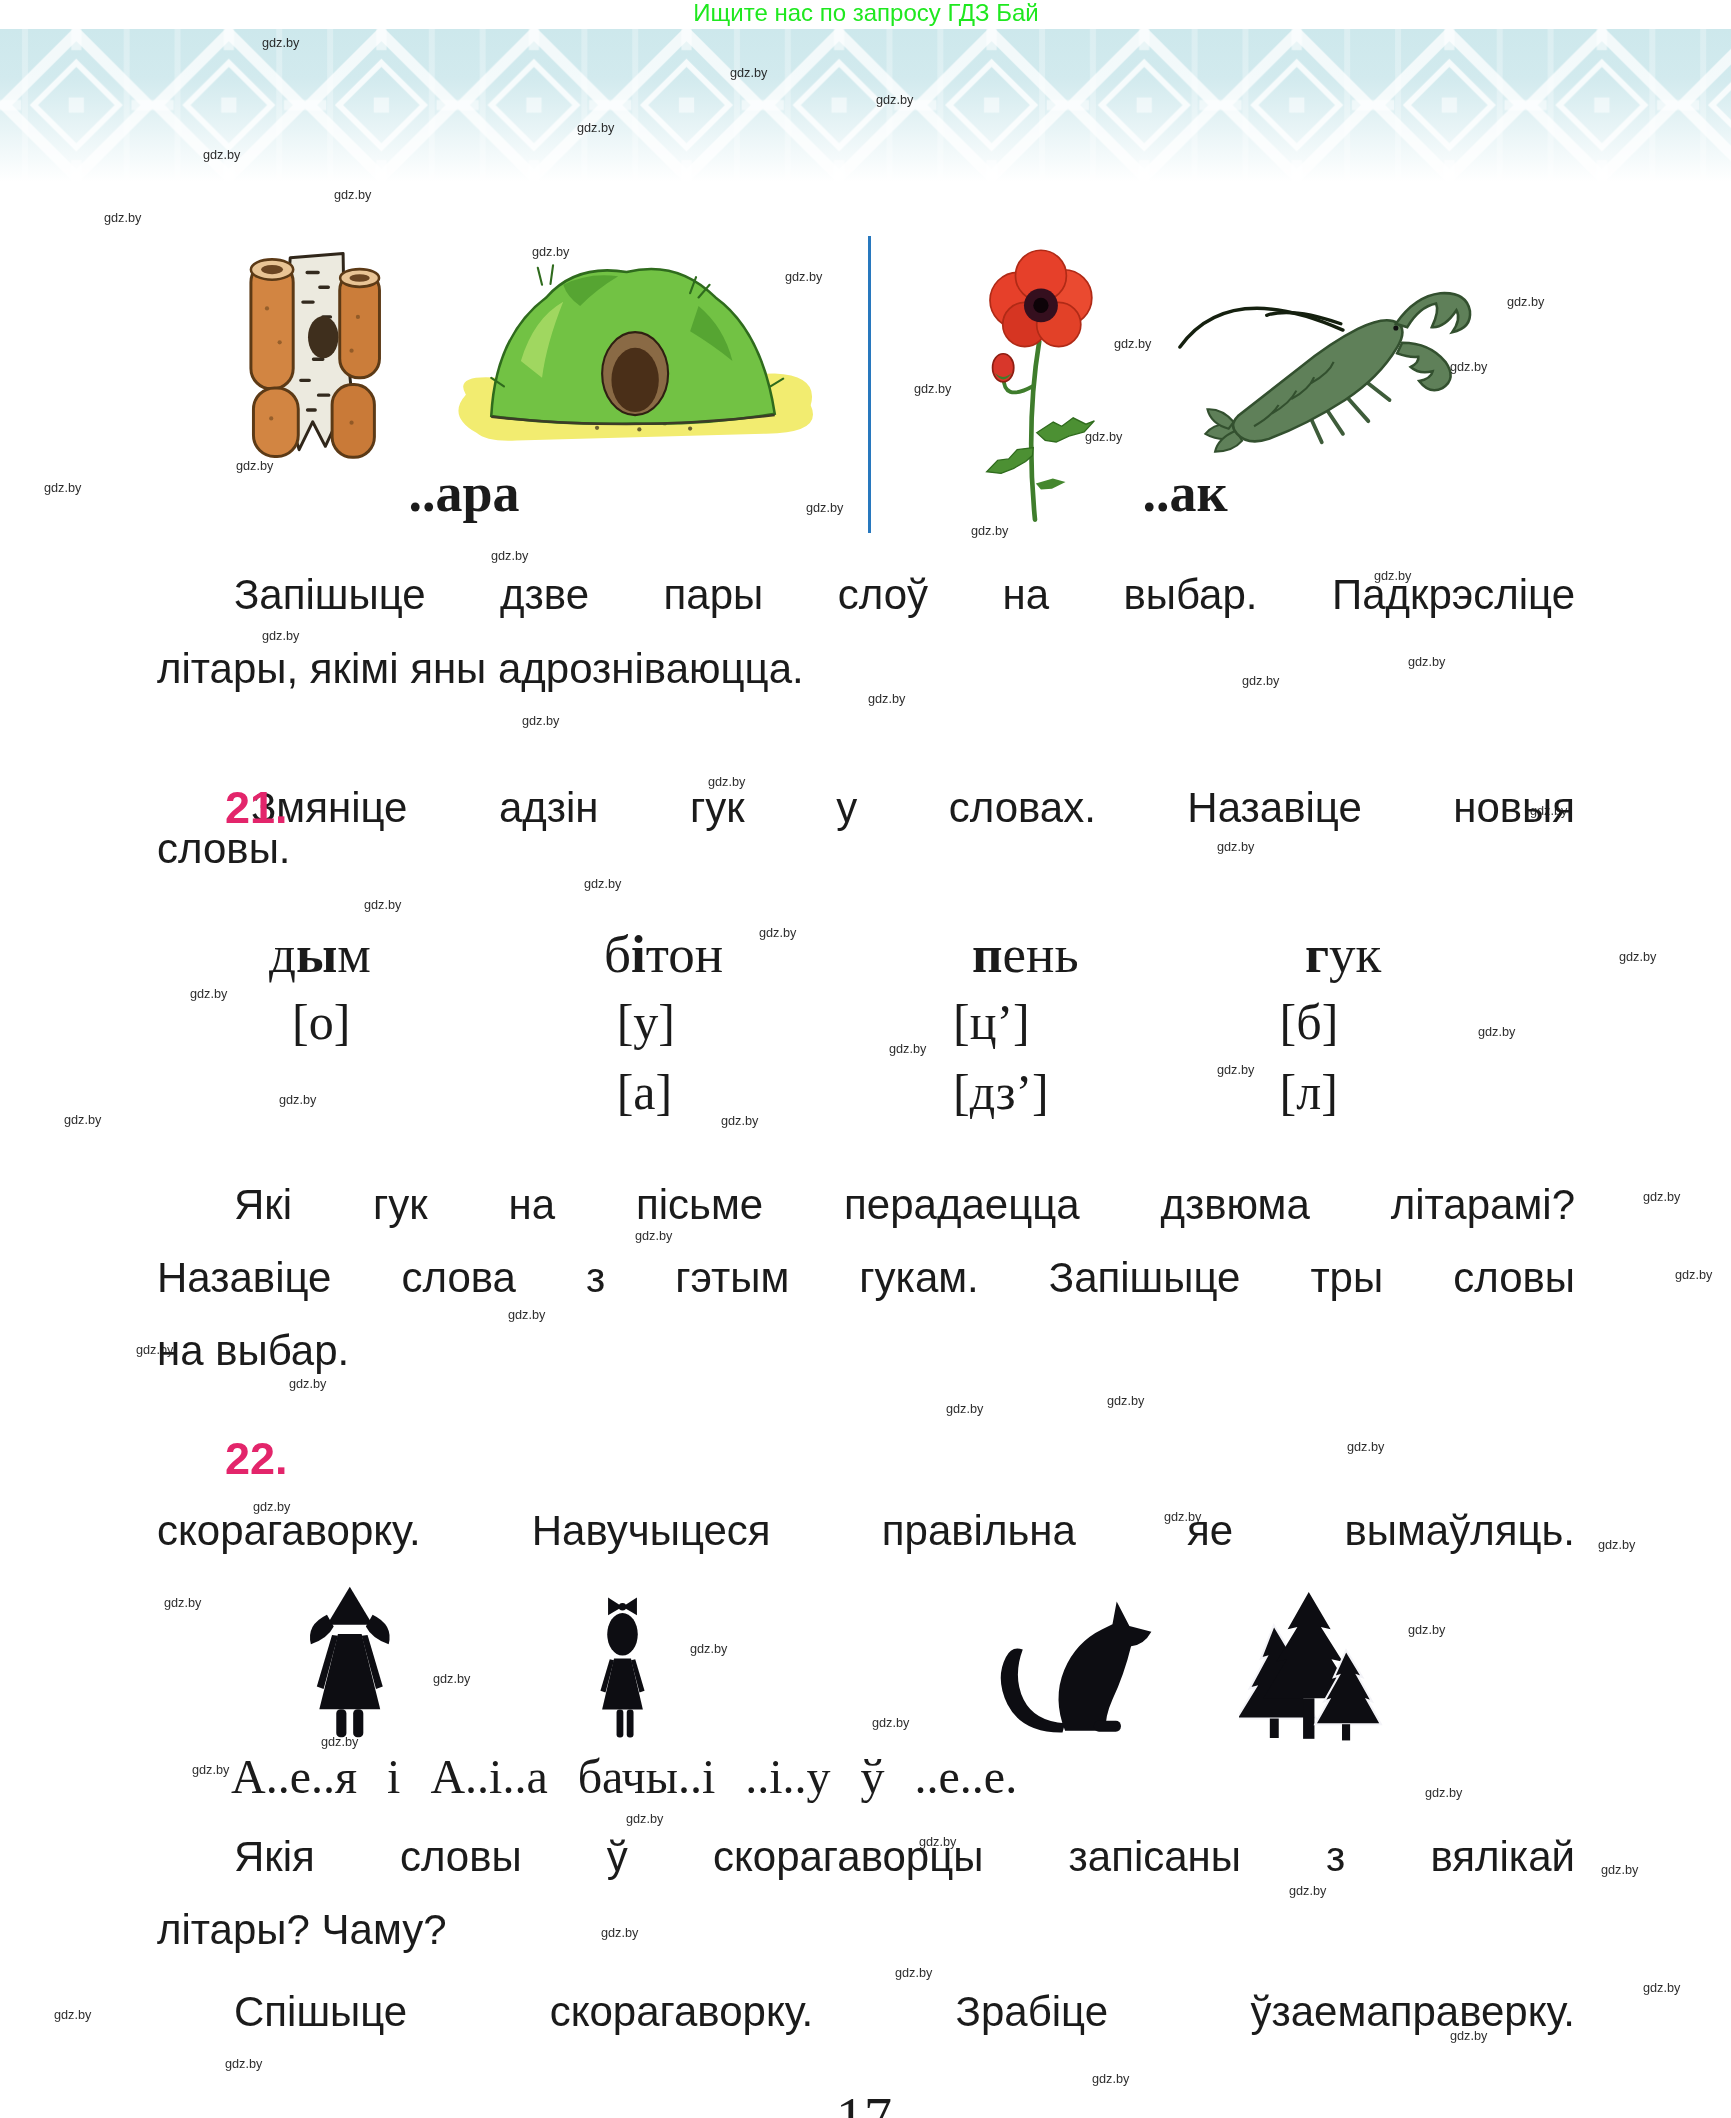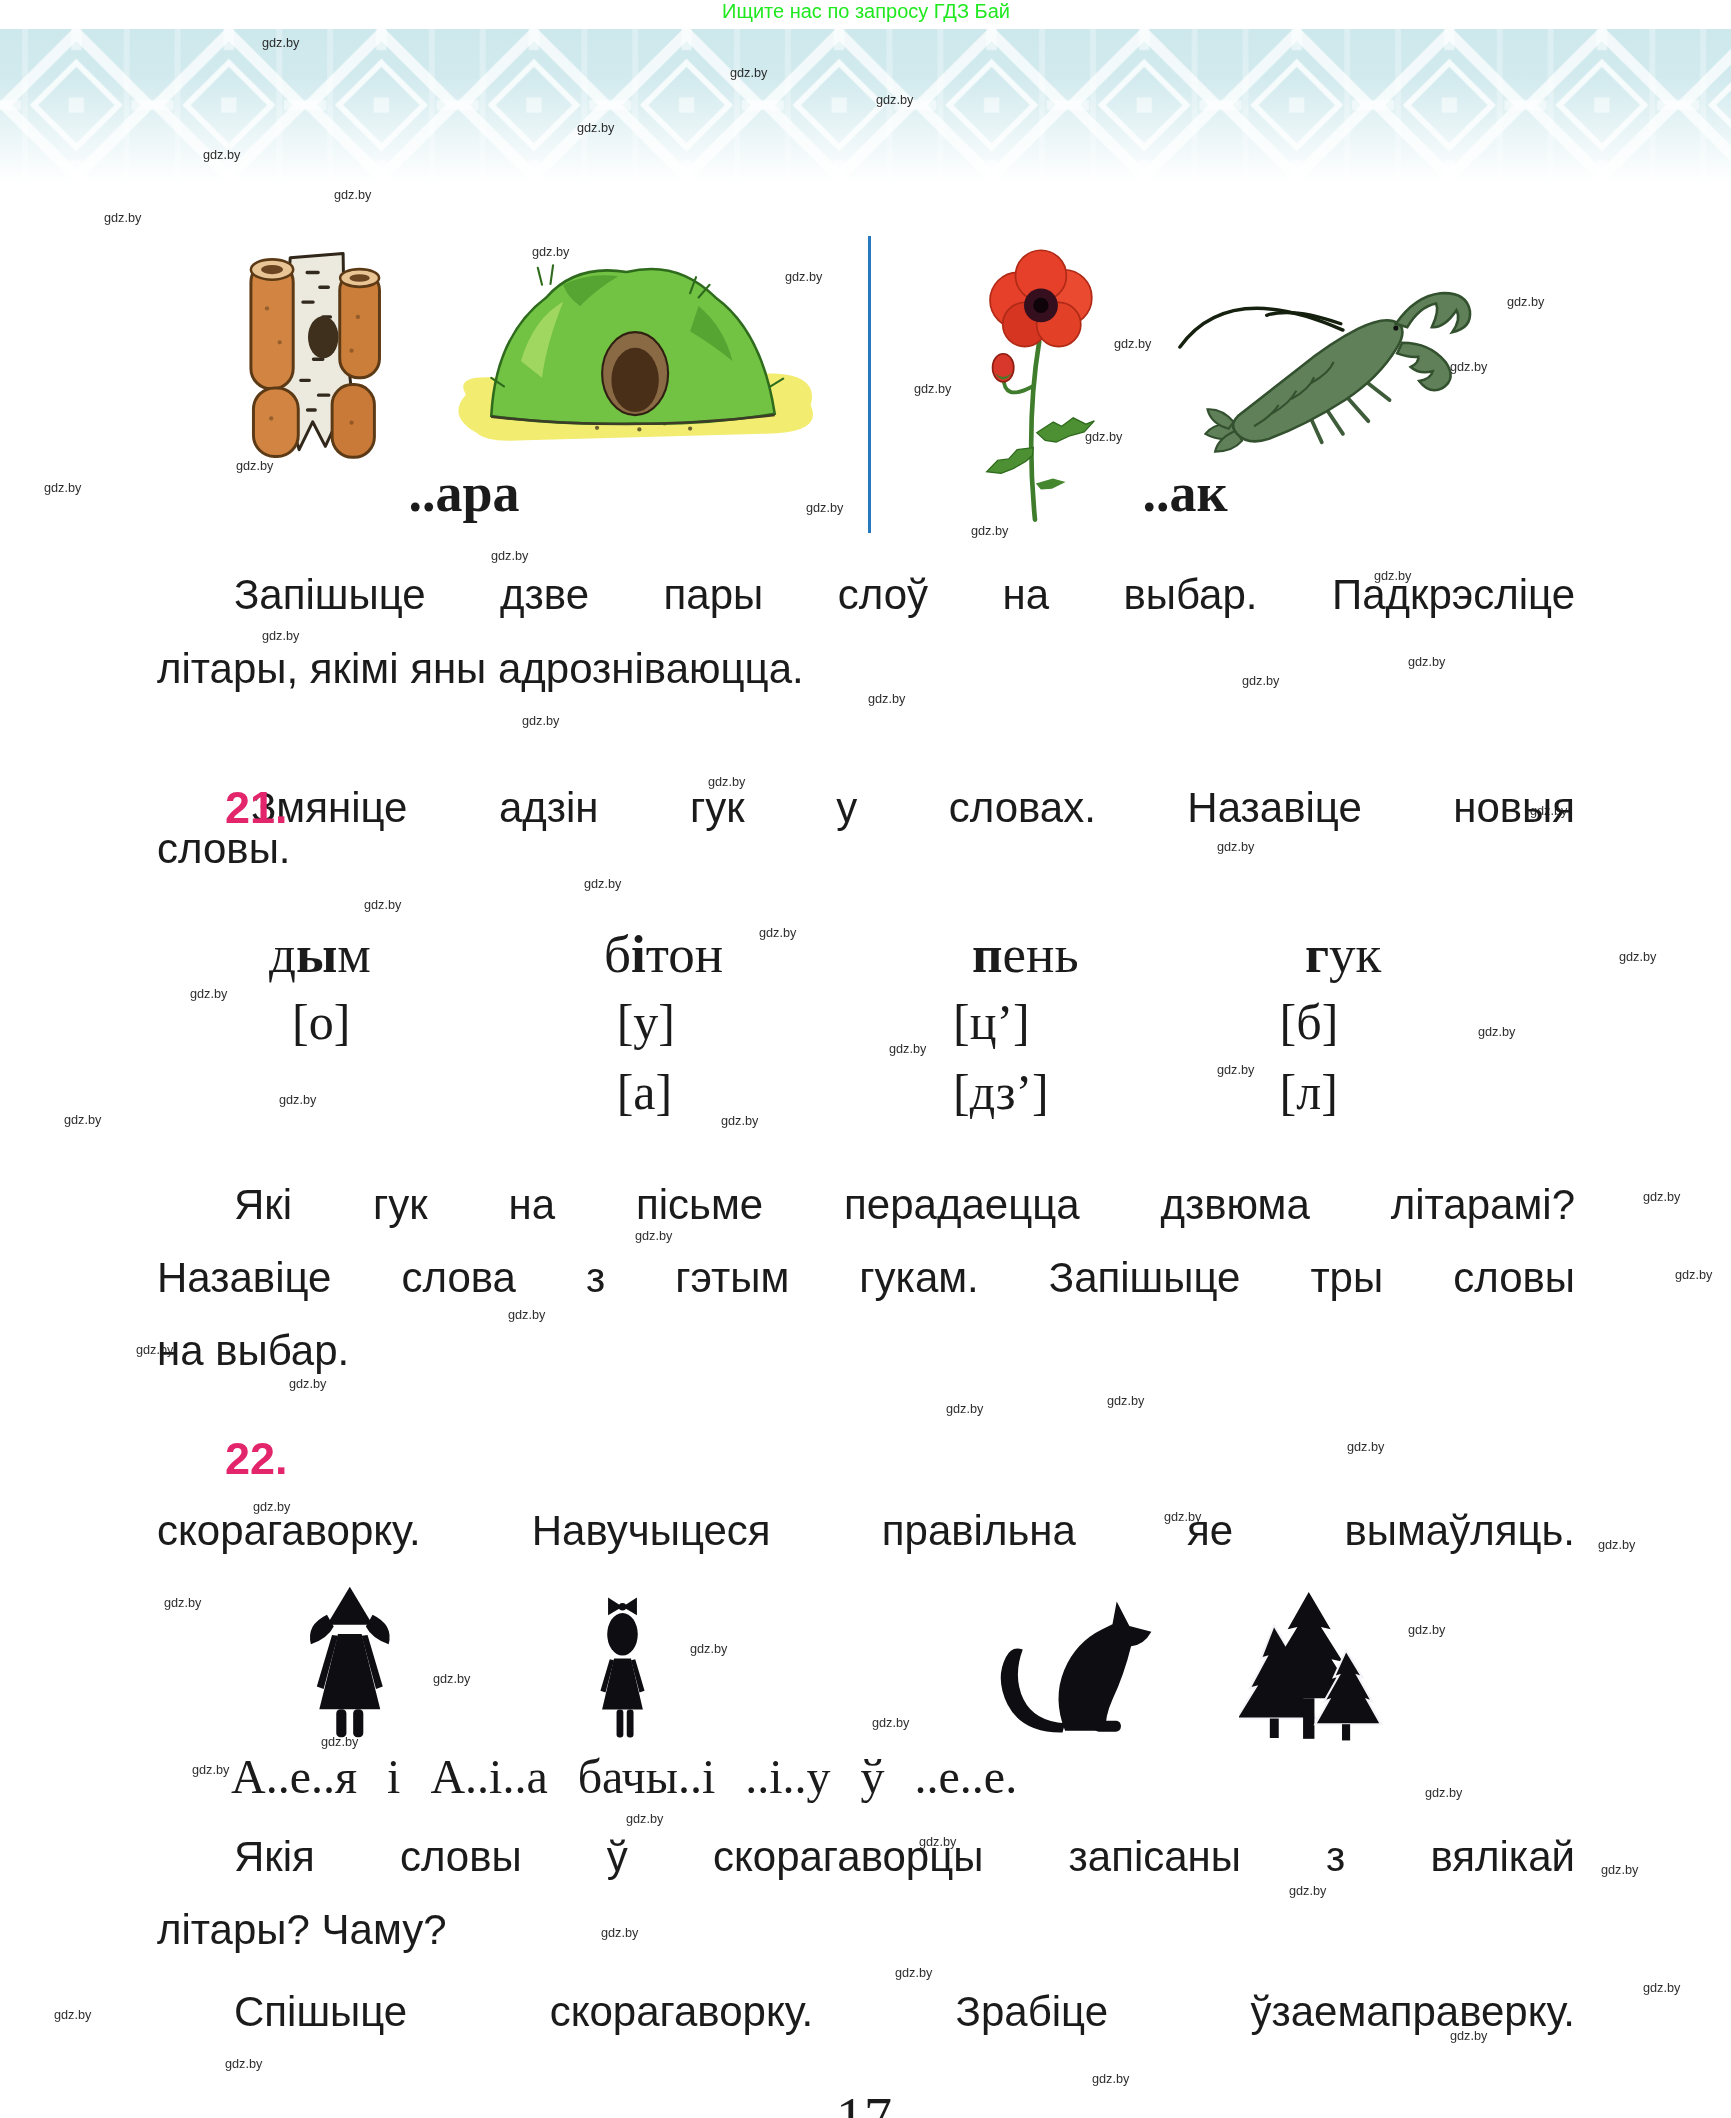--- a/index.html
+++ b/index.html
@@ -1,19 +1,19 @@
 <!DOCTYPE html>
 <html style="font-size:6.8px"><head>
 <meta charset="utf-8">
 <style>
   html,body{margin:0;padding:0;background:#ffffff;}
   #page{position:relative;width:1732px;height:2316px;background:#ffffff;overflow:hidden;
         font-family:"Liberation Sans","DejaVu Sans",sans-serif;color:#1b1b1b;}
   .promo-top{position:absolute;top:0.8px;left:0;width:100%;text-align:center;
-             font-size:20px;line-height:1;color:#1fe81f;}
+             font-size:24px;line-height:1;color:#1fe81f;}
   .band{position:absolute;left:0;width:100%;}
   .band-top{top:29px;height:153px;background:linear-gradient(180deg,#cde8ec 0%,#d2eaee 32%,#ffffff 100%);}
   .band svg{position:absolute;left:0;top:0;width:100%;height:100%;}
   .pic{position:absolute;}
   .divider{position:absolute;left:868px;top:236px;width:3px;height:297px;background:#2878be;}
   .cap{position:absolute;transform:translateX(-50%);font-family:"Liberation Serif","DejaVu Serif",serif;
        font-weight:bold;font-size:54px;line-height:1;}
   .line{position:absolute;left:157px;width:1418px;font-size:42px;line-height:1.1;white-space:nowrap;}
   .jl{white-space:normal;text-align:justify;text-align-last:justify;}
   .indent{text-indent:77px;}

